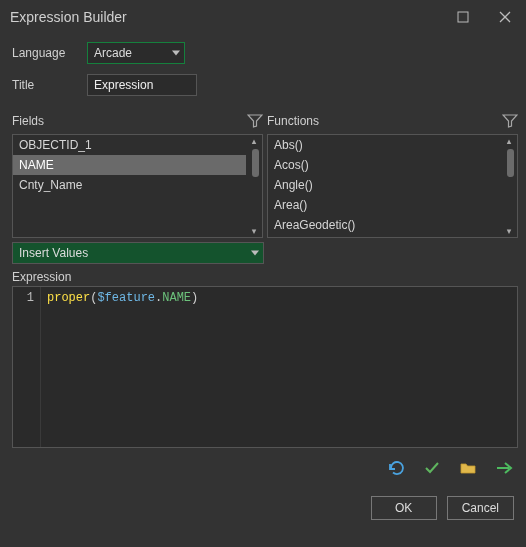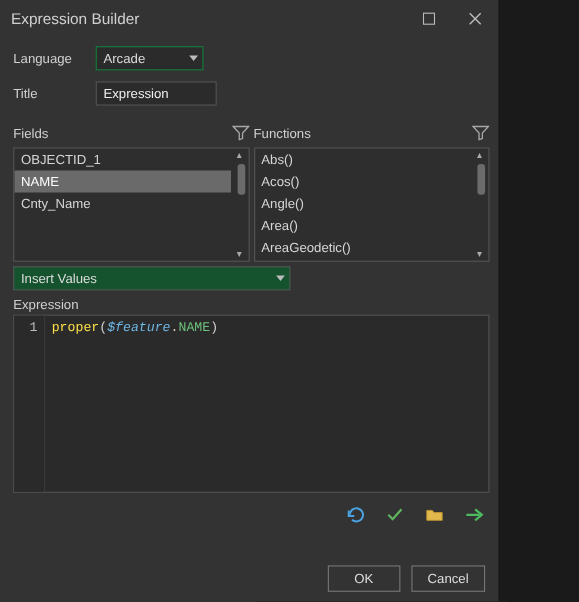--- a/index.html
+++ b/index.html
@@ -6,21 +6,21 @@
   body {
     font-family: "Segoe UI", Arial, sans-serif;
     font-size: 12px;
     background: #1a1a1a;
     color: #c8c8c8;
     width: 526px;
     height: 547px;
     overflow: hidden;
   }
   .window {
-    width: 453px;
+    width: 526px;
     height: 547px;
     background: #333333;
     display: flex;
     flex-direction: column;
   }
   .titlebar {
     height: 34px;
     display: flex;
     align-items: center;
     padding: 0 0 0 10px;
@@ -162,42 +162,42 @@
     padding: 4px 6px 0 0;
     color: #bcbcbc;
     background: #2a2a2a;
     border-right: 1px solid #3a3a3a;
   }
   .code {
     padding: 4px 6px 0 6px;
     white-space: pre;
   }
   .tk-fn { color: #fde047; }
-  .tk-var { color: #6fb8e6; font-style: italic; }
+  .tk-var { color: #6fb8e6; }
   .tk-prop { color: #6cc17b; }
   .tk-punc { color: #d0d0d0; }
   .action-row {
     display: flex;
     justify-content: flex-end;
     align-items: center;
     gap: 16px;
     margin-top: 10px;
     padding-right: 4px;
   }
   .act {
     width: 20px; height: 20px;
     display: flex; align-items: center; justify-content: center;
     cursor: pointer;
   }
   .act svg { width: 18px; height: 18px; }
   .dialog-buttons {
     display: flex;
     justify-content: flex-end;
     gap: 10px;
-    margin-top: 36px;
+    margin-top: 18px;
     padding-right: 4px;
   }
   .btn {
     min-width: 66px;
     height: 24px;
     background: #333;
     border: 1px solid #777;
     color: #ddd;
     font-family: inherit;
     font-size: 12px;

